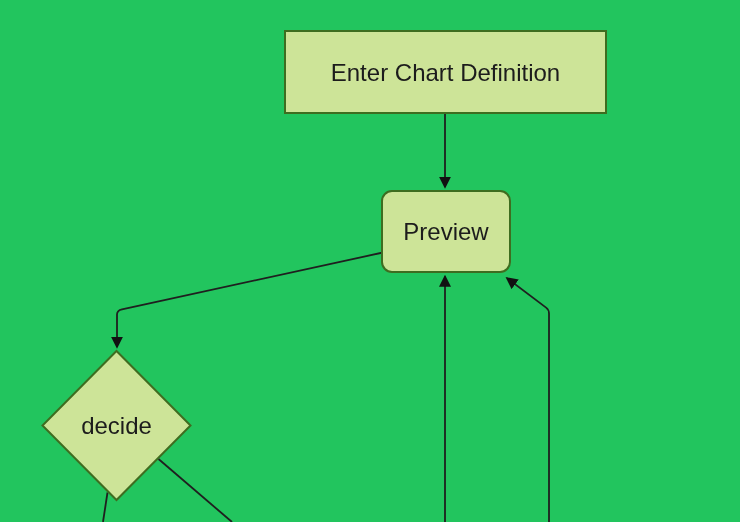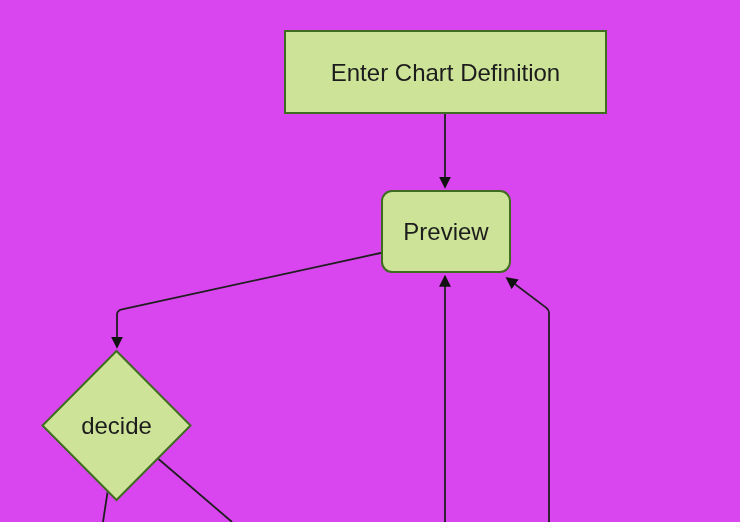--- a/index.html
+++ b/index.html
@@ -4,21 +4,21 @@
 <style>
   html, body {
     margin: 0;
     padding: 0;
     background: #ffffff;
   }
   .stage {
     position: relative;
     width: 740px;
     height: 522px;
-    background: #d946ef;
+    background: #22c55e;
     overflow: hidden;
     font-family: "Liberation Sans", "DejaVu Sans", sans-serif;
   }
   svg {
     display: block;
   }
   .edge {
     stroke: #1f1f1f;
     stroke-width: 1.8;
     fill: none;

